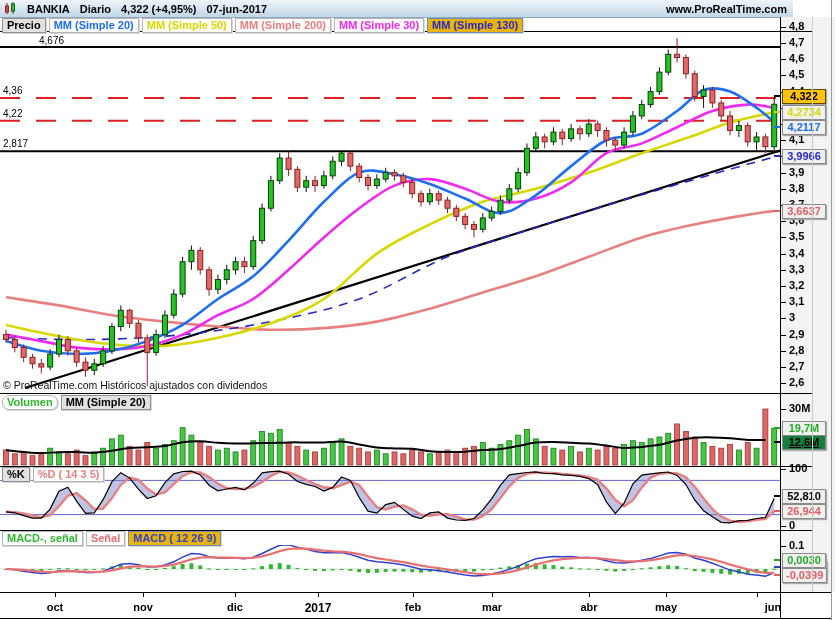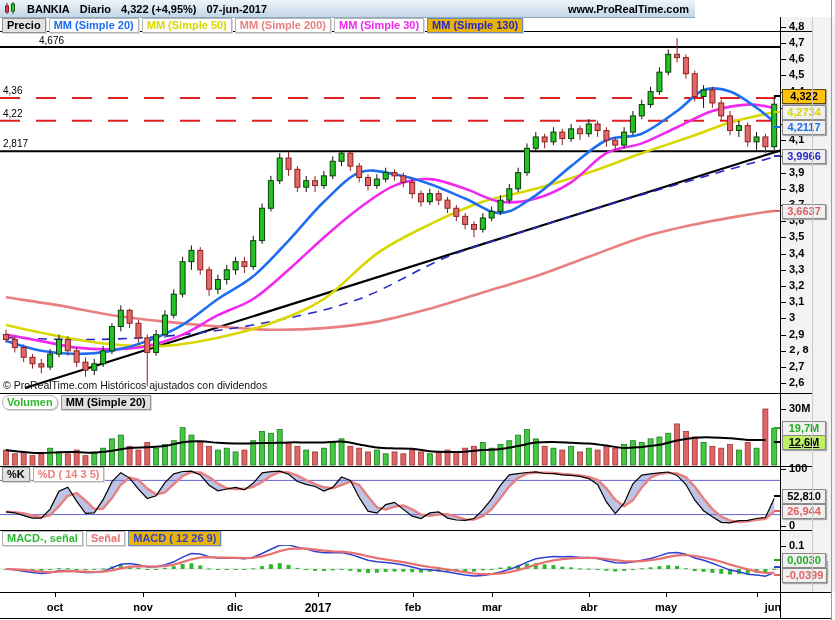--- a/index.html
+++ b/index.html
@@ -1,19 +1,19 @@
 <!DOCTYPE html>
 <html><head>
 <meta charset="utf-8">
 <style>
   html,body{margin:0;padding:0;background:#fff;}
   #app{position:relative;width:835px;height:620px;background:#fff;overflow:hidden;
        font-family:"Liberation Sans",sans-serif;-webkit-font-smoothing:none;}
   svg{position:absolute;top:0;left:0;}
-  .hdr{position:absolute;top:0;left:0;width:695px;height:17px;
+  .hdr{position:absolute;top:0;left:0;width:793px;height:17px;
        background:linear-gradient(#eef5fa,#c2d6e6);border-bottom:1px solid #8fa9c0;
        display:flex;align-items:center;font-size:11px;font-weight:bold;color:#000;}
   .hdr .sp{margin-left:10px;white-space:nowrap;}
   .hdr .site{margin-left:auto;margin-right:6px;}
   .icon{width:14px;height:13px;margin-left:3px;display:inline-block;}
   .legend{position:absolute;display:flex;gap:3px;align-items:center;
           font-size:11px;font-weight:bold;z-index:30;}
   .chip{padding:0 4px;height:13px;line-height:13px;border:1px solid #b4b4b4;
         background:#fdfdfd;white-space:nowrap;box-shadow:1px 1px 0 #d8d8d8;}
   .chip.grey{background:#e2e2e2;border-color:#8f8f8f;color:#000;}
@@ -537,21 +537,21 @@
     <div class="ax-label" style="left: 789px; top: 262.8px;">3,3</div>
     <div class="ax-tick" style="left: 781px; top: 286px;"></div>
     <div class="ax-label" style="left: 789px; top: 279px;">3,2</div>
     <div class="ax-tick" style="left: 781px; top: 302.2px;"></div>
     <div class="ax-label" style="left: 789px; top: 295.2px;">3,1</div>
     <div class="ax-tick" style="left: 781px; top: 318.4px;"></div>
     <div class="ax-label" style="left: 789px; top: 311.4px;">3</div>
     <div class="ax-tick" style="left: 781px; top: 334.6px;"></div>
     <div class="ax-label" style="left: 789px; top: 327.6px;">2,9</div>
     <div class="ax-tick" style="left: 781px; top: 350.8px;"></div>
-    <div class="ax-label" style="left: 789px; top: 343.8px; font-family: Liberation Mono, monospace;">2,8</div>
+    <div class="ax-label" style="left: 789px; top: 343.8px;">2,8</div>
     <div class="ax-tick" style="left: 781px; top: 367px;"></div>
     <div class="ax-label" style="left: 789px; top: 360px;">2,7</div>
     <div class="ax-tick" style="left: 781px; top: 383.2px;"></div>
     <div class="ax-label" style="left: 789px; top: 376.2px;">2,6</div>
     <div class="ax-tick" style="left: 781px; top: 409px;"></div>
     <div class="ax-label" style="left: 789px; top: 402px;">30M</div>
     <div class="ax-tick" style="left: 781px; top: 469px;"></div>
     <div class="ax-label" style="left: 789px; top: 462px;">100</div>
     <div class="ax-tick" style="left: 781px; top: 526px;"></div>
     <div class="ax-label" style="left: 789px; top: 519px;">0</div>
@@ -563,21 +563,21 @@
     <div class="tag" style="top: 105px; color: rgb(216, 216, 0); background: rgb(240, 240, 240);">4,2734</div>
     <div class="ctick" style="left: 774px; top: 126px; background: rgb(30, 110, 240);"></div>
     <div class="tag" style="top: 120px; color: rgb(30, 110, 240); background: rgb(240, 240, 240);">4,2117</div>
     <div class="ctick" style="left: 774px; top: 155px; background: rgb(40, 40, 200);"></div>
     <div class="tag" style="top: 149px; color: rgb(40, 40, 200); background: rgb(240, 240, 240);">3,9966</div>
     <div class="ctick" style="left: 774px; top: 210px; background: rgb(224, 96, 96);"></div>
     <div class="tag" style="top: 204px; color: rgb(224, 96, 96); background: rgb(240, 240, 240);">3,6637</div>
     <div class="ctick" style="left: 774px; top: 427px; background: rgb(34, 170, 34);"></div>
     <div class="tag" style="top: 421px; color: rgb(34, 170, 34); background: rgb(240, 240, 240);">19,7M</div>
     <div class="ctick" style="left: 774px; top: 441px; background: rgb(0, 0, 0);"></div>
-    <div class="tag" style="top: 435px; color: rgb(0, 0, 0); background: #bef264; text-decoration: underline;">12,6M</div>
+    <div class="tag" style="top: 435px; color: rgb(0, 0, 0); background: #15803d; text-decoration: underline;">12,6M</div>
     <div class="ctick" style="left: 774px; top: 495px; background: rgb(0, 0, 0);"></div>
     <div class="tag" style="top: 489px; color: rgb(0, 0, 0); background: rgb(240, 240, 240);">52,810</div>
     <div class="ctick" style="left: 774px; top: 510px; background: rgb(224, 96, 96);"></div>
     <div class="tag" style="top: 504px; color: rgb(224, 96, 96); background: rgb(240, 240, 240);">26,944</div>
     <div class="ctick" style="left: 774px; top: 566px; background: rgb(48, 64, 208);"></div>
     <div class="tag" style="top: 560px; color: rgb(48, 64, 208); background: rgb(240, 240, 240);">-0,0369</div>
     <div class="ctick" style="left: 774px; top: 559px; background: rgb(34, 170, 34);"></div>
     <div class="tag" style="top: 553px; color: rgb(34, 170, 34); background: rgb(240, 240, 240);">0,0030</div>
     <div class="ctick" style="left: 774px; top: 574px; background: rgb(224, 96, 96);"></div>
     <div class="tag" style="top: 568px; color: rgb(224, 96, 96); background: rgb(240, 240, 240);">-0,0399</div>

